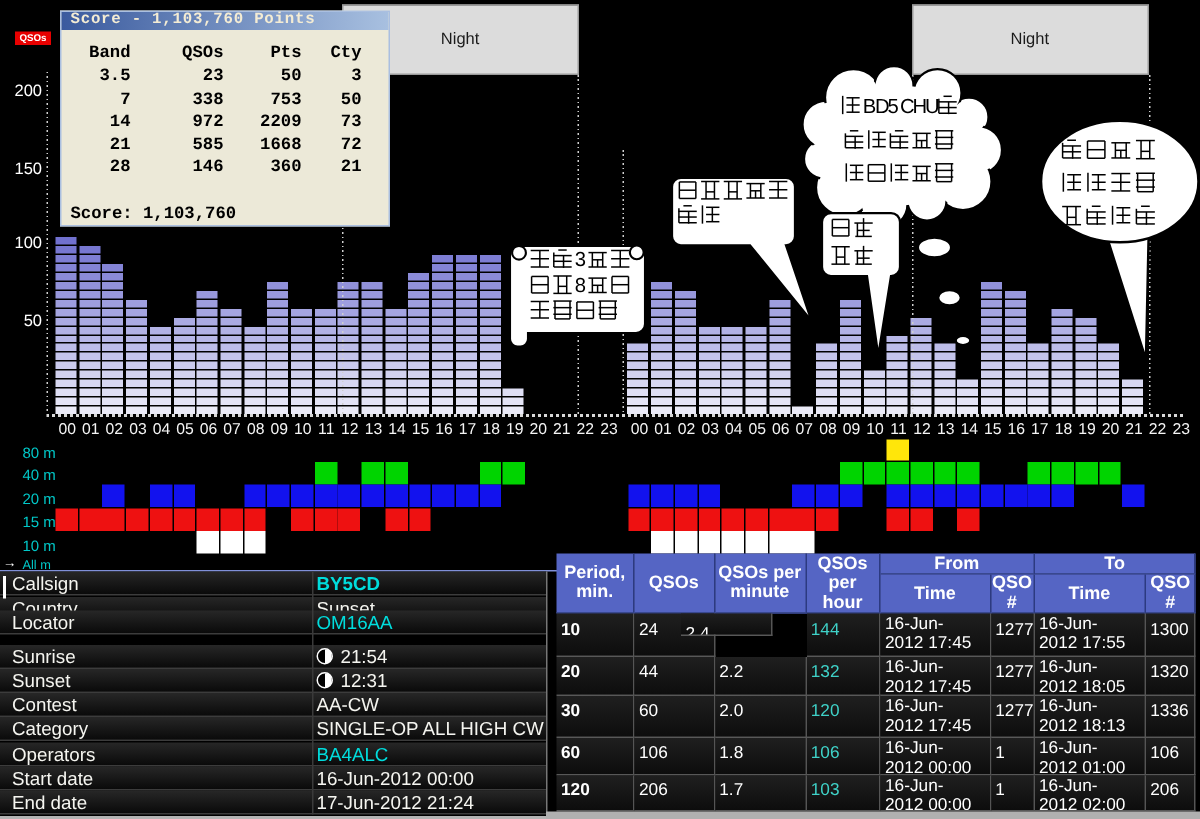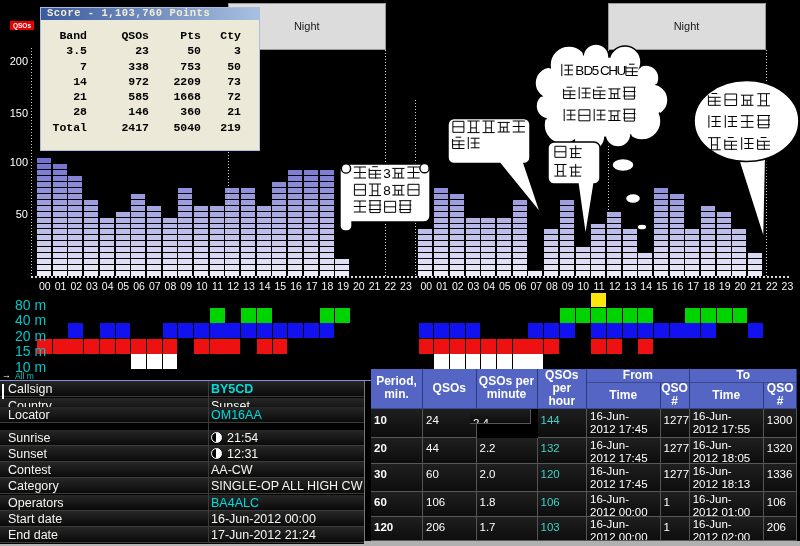--- a/index.html
+++ b/index.html
@@ -18,21 +18,21 @@
   color:#fff;font-size:6.5px;font-weight:bold;text-align:center;line-height:9px}
 #scorepanel {position:absolute;left:40px;top:7px;width:220px;height:144px;background:#ece9d8;
   border:1px solid #aabfe0;font-family:"Liberation Mono",monospace;font-weight:bold;
   font-size:11.5px;color:#000}
 #scoretitle {position:absolute;left:0;top:0;width:218px;height:11.5px;
   background:linear-gradient(to right,#3a5a9e,#a8c0e0);color:#f4ecd4;
   font-size:10.5px;line-height:11.5px;padding-left:6px;letter-spacing:.5px}
 .srow {position:absolute;left:0;width:218px;height:15.5px;line-height:15.5px}
 .srow span {position:absolute;text-align:right}
 .c1 {left:4px;width:42px} .c2 {left:50px;width:58px} .c3 {left:112px;width:48px} .c4 {left:164px;width:36px}
-.bl {position:absolute;left:15px;color:#00c8c8;font-size:14px}
+.bl {position:absolute;left:15px;color:#00c8c8;font-size:10px}
 #blueline {position:absolute;left:0;top:379.5px;width:372px;height:1.6px;background:#8090d8}
 .ltr {position:absolute;left:0;width:363.5px;height:16.2px;line-height:16.2px;
   background:linear-gradient(#272727,#0a0a0a);border-bottom:1px solid #3c3c3c;color:#f5f5f0;font-size:12.5px}
 .ltl {position:absolute;left:8px}
 .ltv {position:absolute;left:211px}
 .cy {color:#00dcdc} .b {font-weight:bold}
 .moon {display:inline-block;width:11px;height:11px;border-radius:50%;vertical-align:-1px;
   background:linear-gradient(to right,#000 50%,#fff 50%);border:1px solid #fff;margin-right:5px}
 #cursor {position:absolute;left:2px;top:384px;width:2px;height:15px;background:#fff}
 #rt {position:absolute;left:0;top:0}
@@ -629,25 +629,22 @@
         <span class="c2">585</span>
         <span class="c3">1668</span>
         <span class="c4">72</span>
       </div>
       <div class="srow" style="top:96.3px">
         <span class="c1">28</span>
         <span class="c2">146</span>
         <span class="c3">360</span>
         <span class="c4">21</span>
       </div>
-      <div class="srow" style="top:111.7px">
-        <span class="c1">Total</span>
-        <span class="c2">2417</span>
-        <span class="c3">5040</span>
-        <span class="c4">219</span>
+      <div class="srow" style="top:127.0px">
+        <span style="position:absolute;left:6px">Score: 1,103,760</span>
       </div>
     </div>
 <div class="bc" style="left:209.7px;top:308.0px;background:#00d400"></div>
     <div class="bc" style="left:241.1px;top:308.0px;background:#00d400"></div>
     <div class="bc" style="left:256.8px;top:308.0px;background:#00d400"></div>
     <div class="bc" style="left:319.6px;top:308.0px;background:#00d400"></div>
     <div class="bc" style="left:335.3px;top:308.0px;background:#00d400"></div>
     <div class="bc" style="left:68.4px;top:323.4px;background:#1212ee"></div>
     <div class="bc" style="left:99.8px;top:323.4px;background:#1212ee"></div>
     <div class="bc" style="left:115.5px;top:323.4px;background:#1212ee"></div>
@@ -782,21 +779,21 @@
       <div class="hc" style="left:476.5px;top:368.5px;width:61.0px;height:40.5px;">QSOs per<br>minute</div>
       <div class="hc" style="left:537.5px;top:368.5px;width:49.5px;height:40.5px;">QSOs<br>per<br>hour</div>
       <div class="hc" style="left:587px;top:368.5px;width:102.70000000000005px;height:14.0px;">From</div>
       <div class="hc" style="left:587px;top:382.5px;width:73.5px;height:26.5px;">Time</div>
       <div class="hc" style="left:660.5px;top:382.5px;width:29.200000000000045px;height:26.5px;">QSO<br>#</div>
       <div class="hc" style="left:689.7px;top:368.5px;width:107.79999999999995px;height:14.0px;">To</div>
       <div class="hc" style="left:689.7px;top:382.5px;width:74.09999999999991px;height:26.5px;">Time</div>
       <div class="hc" style="left:763.8px;top:382.5px;width:33.700000000000045px;height:26.5px;">QSO<br>#</div>
       <div class="dc" style="left:371px;top:409px;width:52px;height:28.5px;background:linear-gradient(#1f1f1f,#0d0d0d);font-weight:bold;padding-top:4.5px;">10</div>
       <div class="dc" style="left:423px;top:409px;width:53.5px;height:28.5px;background:linear-gradient(#1f1f1f,#0d0d0d);padding-top:4.5px;">24</div>
-      <div class="dc" style="left:470px;top:409px;width:61.0px;height:15px;background:linear-gradient(#1f1f1f,#0d0d0d);padding-top:8px;">2.4</div>
+      <div class="dc" style="left:454px;top:409px;width:61.0px;height:15px;background:linear-gradient(#1f1f1f,#0d0d0d);padding-top:8px;">2.4</div>
       <div class="dc" style="left:537.5px;top:409px;width:49.5px;height:28.5px;background:linear-gradient(#1f1f1f,#0d0d0d);padding-top:4.5px;color:#3fd2c8;">144</div>
       <div class="dc dd" style="left:587px;top:409px;width:73.5px;height:28.5px;background:linear-gradient(#1f1f1f,#0d0d0d);">16-Jun-<br>2012 17:45</div>
       <div class="dc" style="left:660.5px;top:409px;width:29.200000000000045px;height:28.5px;background:linear-gradient(#1f1f1f,#0d0d0d);padding-top:4.5px;">1277</div>
       <div class="dc dd" style="left:689.7px;top:409px;width:74.09999999999991px;height:28.5px;background:linear-gradient(#1f1f1f,#0d0d0d);">16-Jun-<br>2012 17:55</div>
       <div class="dc" style="left:763.8px;top:409px;width:33.700000000000045px;height:28.5px;background:linear-gradient(#1f1f1f,#0d0d0d);padding-top:4.5px;">1300</div>
       <div class="dc" style="left:371px;top:437.5px;width:52px;height:26.0px;background:linear-gradient(#1f1f1f,#0d0d0d);font-weight:bold;padding-top:4.5px;">20</div>
       <div class="dc" style="left:423px;top:437.5px;width:53.5px;height:26.0px;background:linear-gradient(#1f1f1f,#0d0d0d);padding-top:4.5px;">44</div>
       <div class="dc" style="left:476.5px;top:437.5px;width:61.0px;height:26.0px;background:linear-gradient(#1f1f1f,#0d0d0d);padding-top:4.5px;">2.2</div>
       <div class="dc" style="left:537.5px;top:437.5px;width:49.5px;height:26.0px;background:linear-gradient(#1f1f1f,#0d0d0d);padding-top:4.5px;color:#3fd2c8;">132</div>
       <div class="dc dd" style="left:587px;top:437.5px;width:73.5px;height:26.0px;background:linear-gradient(#1f1f1f,#0d0d0d);">16-Jun-<br>2012 17:45</div>

